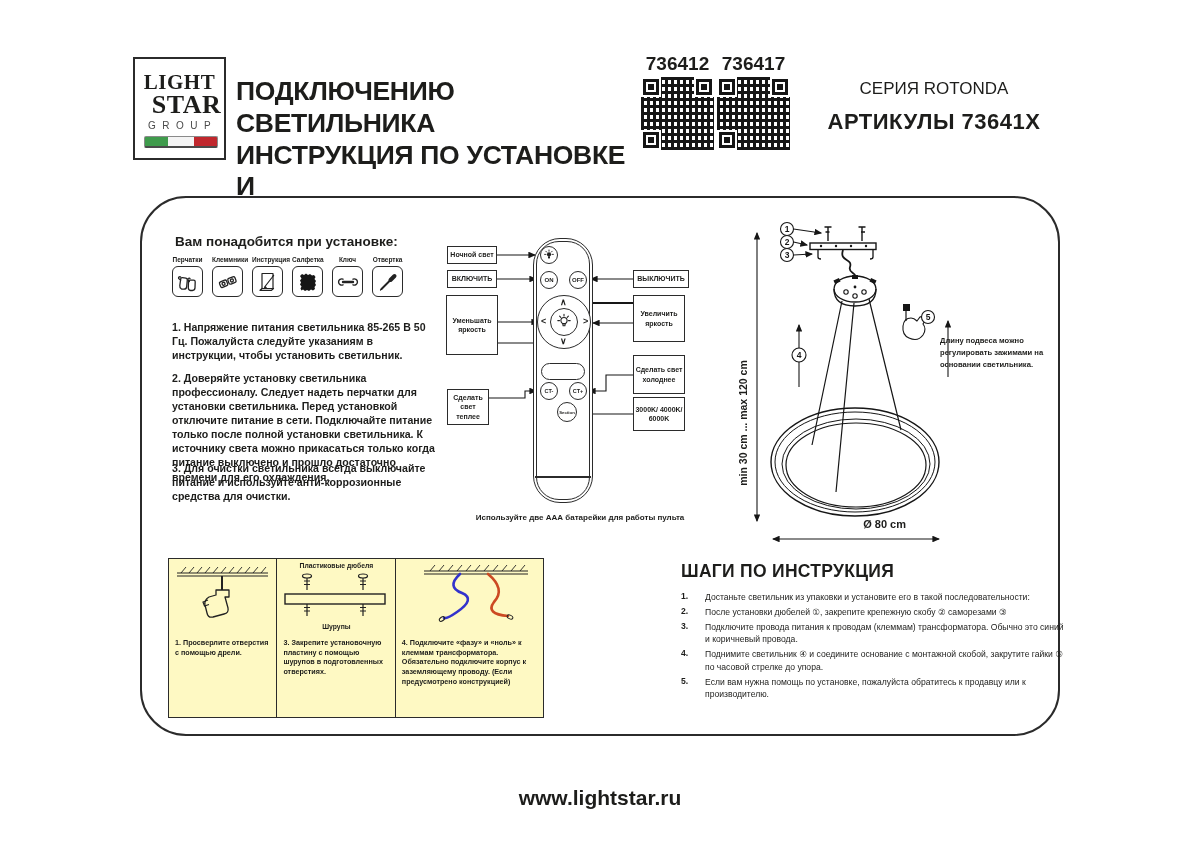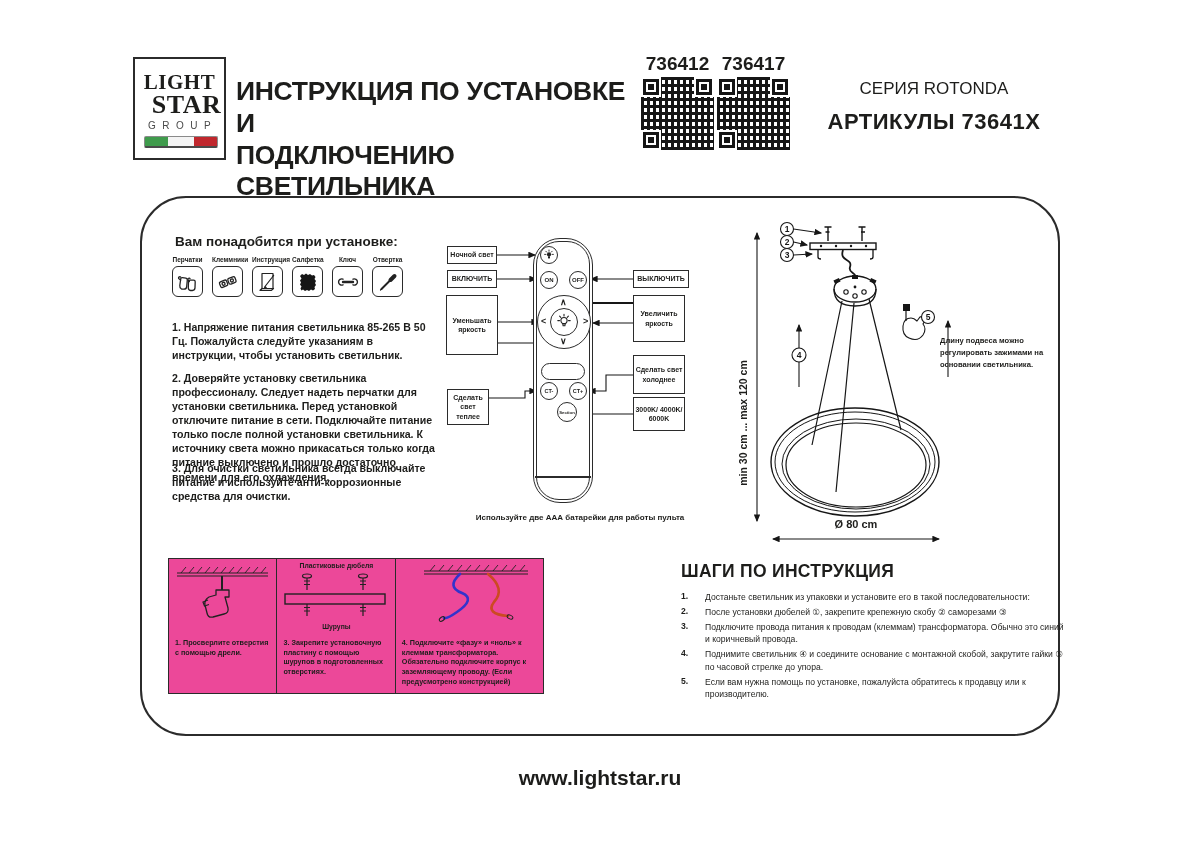--- a/index.html
+++ b/index.html
@@ -66,59 +66,59 @@
   #lbl-warm{left:17px;top:164px;width:42px;height:36px;}
   #lbl-off{left:203px;top:45px;width:56px;height:18px;}
   #lbl-bright{left:203px;top:70px;width:52px;height:47px;}
   #lbl-cold{left:203px;top:130px;width:52px;height:39px;}
   #lbl-kelvin{left:203px;top:172px;width:52px;height:34px;white-space:pre-line;}
   #battery-note{position:absolute;left:0;top:288px;width:300px;text-align:center;font-size:8px;font-weight:600;}
 
   
   #pendant{position:absolute;left:715px;top:205px;width:350px;height:345px;}
   #height-label{position:absolute;left:-72px;top:212px;width:200px;text-align:center;font-size:10.5px;font-weight:600;transform:rotate(-90deg);}
-  #dia-label{position:absolute;left:91px;top:313px;width:100px;text-align:center;font-size:11px;font-weight:600;}
+  #dia-label{position:absolute;left:91px;top:313px;width:100px;text-align:right;font-size:11px;font-weight:600;}
   #adjust-note{position:absolute;left:225px;top:130px;width:114px;font-size:7.6px;line-height:1.55;font-weight:600;}
 
   
   #prep{position:absolute;left:168px;top:558px;display:flex;}
-  .pbox{position:relative;height:136px;border:1.6px solid #2b2b2b;box-sizing:border-box;background:#ec4899;}
+  .pbox{position:relative;height:160px;border:1.6px solid #2b2b2b;box-sizing:border-box;background:#fef9c3;}
   #pbox1{width:110px;} #pbox2{width:110px;margin-left:-1.6px;} #pbox3{width:120px;margin-left:-1.6px;} #pbox4{width:149px;margin-left:-1.6px;}
   .pcap{position:absolute;left:6px;top:79px;right:3px;font-size:7.2px;line-height:1.35;font-weight:600;}
   .plabel{position:absolute;width:100%;text-align:center;font-size:6.8px;font-weight:bold;}
   #p2label{top:62px;} #p3label-top{top:3px;} #p3label-bot{top:64px;}
 
   
   #install-heading{position:absolute;left:681px;top:561px;font-size:17.5px;font-weight:600;letter-spacing:0.3px;}
   #install-steps{position:absolute;left:681px;top:591px;width:384px;display:flex;flex-direction:column;gap:2.5px;}
   .istep{display:flex;}
   .istep .n{width:24px;flex:none;font-weight:bold;font-size:8.6px;}
   .istep .t{font-size:8.6px;line-height:1.45;}
 
   
-  #website{position:absolute;left:0;top:766px;width:1200px;text-align:center;font-size:21px;font-weight:bold;}
+  #website{position:absolute;left:0;top:786px;width:1200px;text-align:center;font-size:21px;font-weight:bold;}
 
   svg{display:block;}
   svg text{font-family:"Liberation Sans",sans-serif;}
 </style>
 </head>
 <body>
 
 <div id="page">
 
   <div id="logo-box">
     <div class="logo-light">LIGHT</div>
     <div class="logo-star">STAR</div>
     <div class="logo-group">GROUP</div>
     <div id="logo-flag"></div>
   </div>
 
   <div id="title">
+    <div>ПОДКЛЮЧЕНИЮ СВЕТИЛЬНИКА</div>
     <div>ИНСТРУКЦИЯ ПО УСТАНОВКЕ И</div>
-    <div>ПОДКЛЮЧЕНИЮ СВЕТИЛЬНИКА</div>
   </div>
 
   <div class="qr-num" id="qr-num1">736412</div>
   <div class="qr-num" id="qr-num2">736417</div>
   <div class="qr" id="qr1">
     <div class="qr-f tl"></div>
     <div class="qr-f tr"></div>
     <div class="qr-f bl"></div>
   </div>
   <div class="qr" id="qr2">

